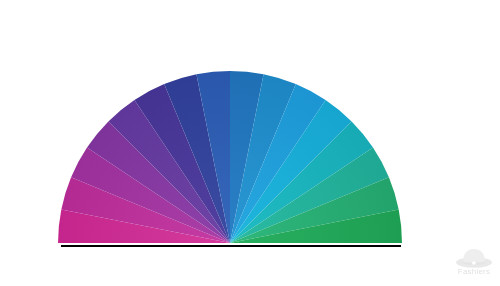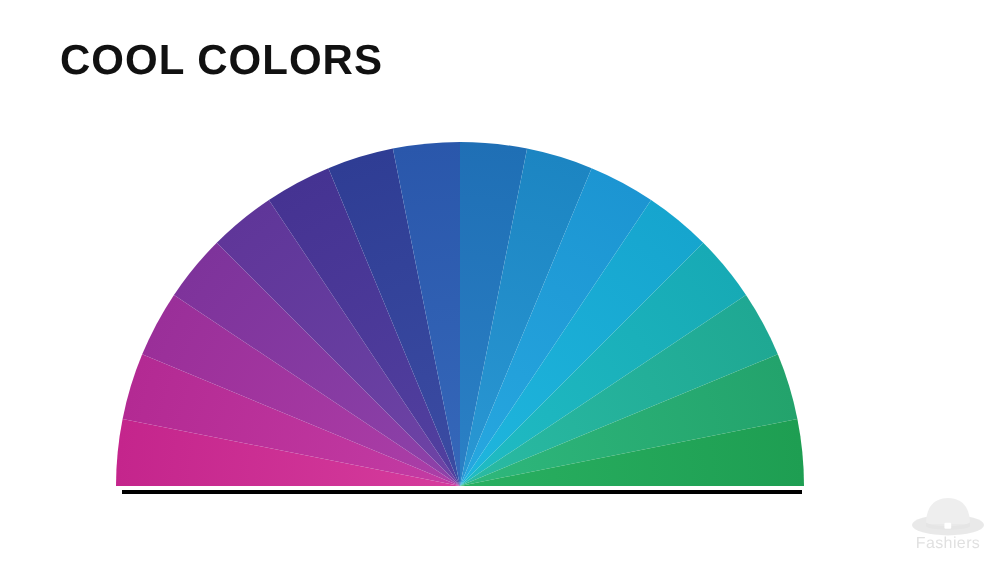--- a/index.html
+++ b/index.html
@@ -79,21 +79,20 @@
     color: #9a9a9a;
     font-family: "Liberation Sans", sans-serif;
     letter-spacing: 0.2px;
   }
 </style>
 </head>
 <body>
 
 <div id="slide">
 
-  <div id="title">COOL COLORS</div>
 
   <div id="wheel-wrap">
     <svg id="wheel-svg" width="500" height="286" viewBox="0 0 500 286">
       <defs id="wheel-gradients">
           <radialGradient id="seg-grad-0" gradientUnits="userSpaceOnUse" cx="230" cy="243" r="172">
             <stop offset="0%" stop-color="#D63C9D"></stop>
             <stop offset="100%" stop-color="#C4258C"></stop>
           </radialGradient>
           <radialGradient id="seg-grad-1" gradientUnits="userSpaceOnUse" cx="230" cy="243" r="172">
             <stop offset="0%" stop-color="#C43CA4"></stop>

